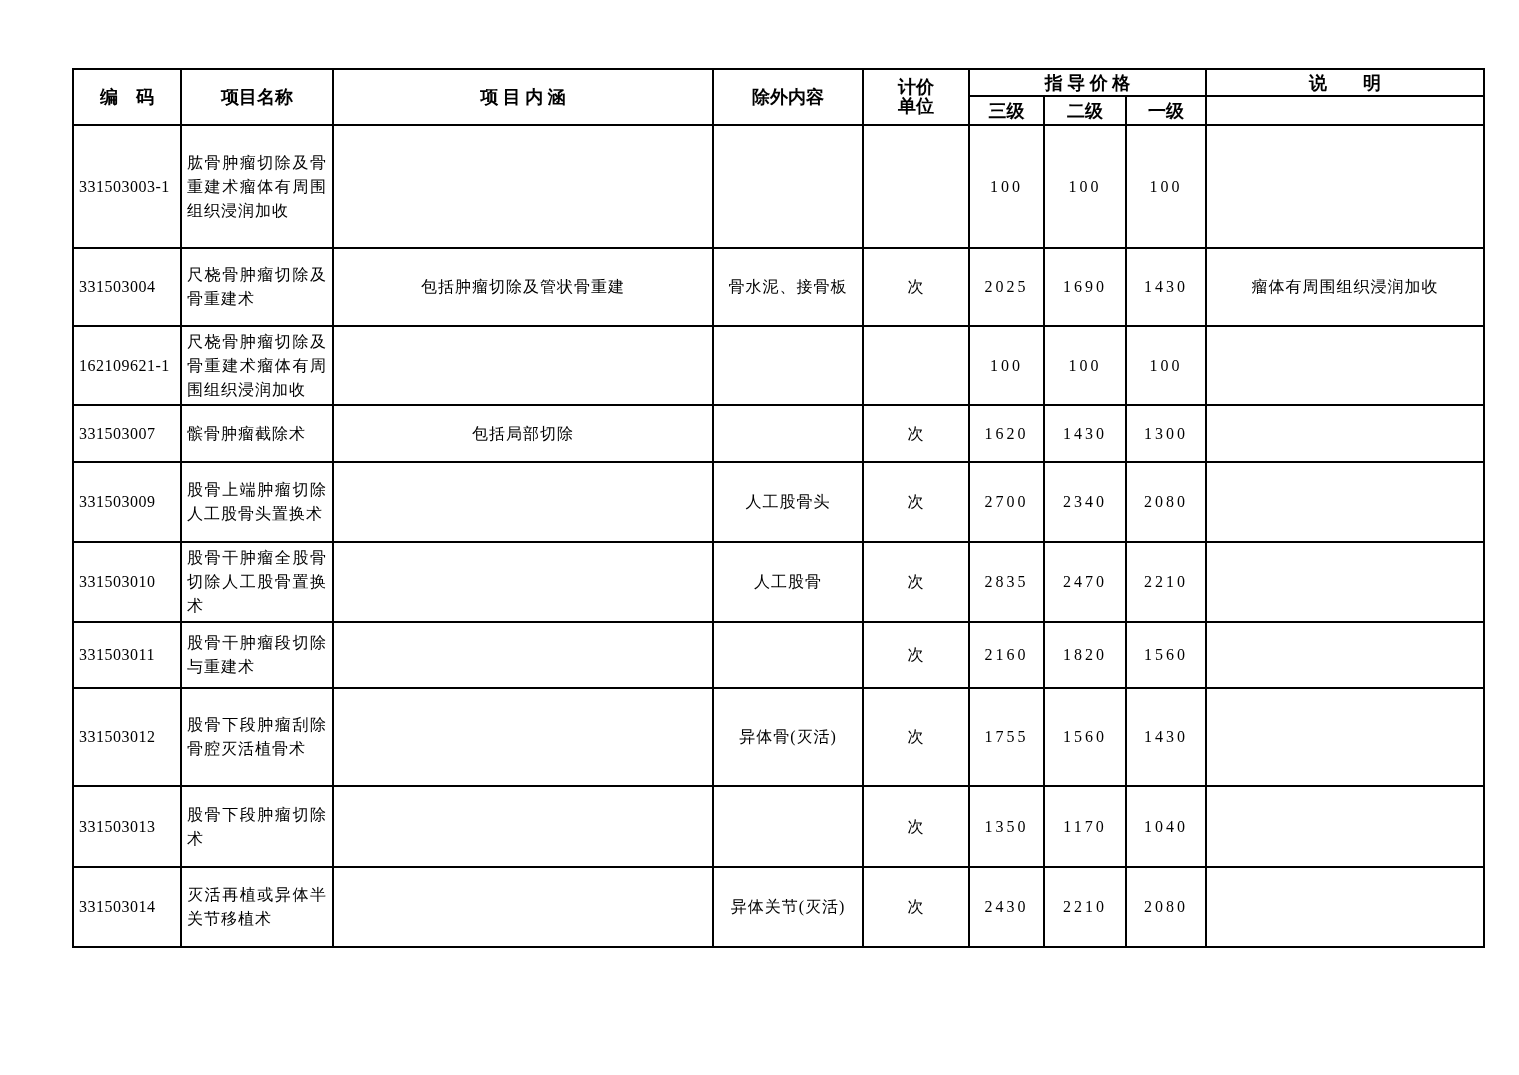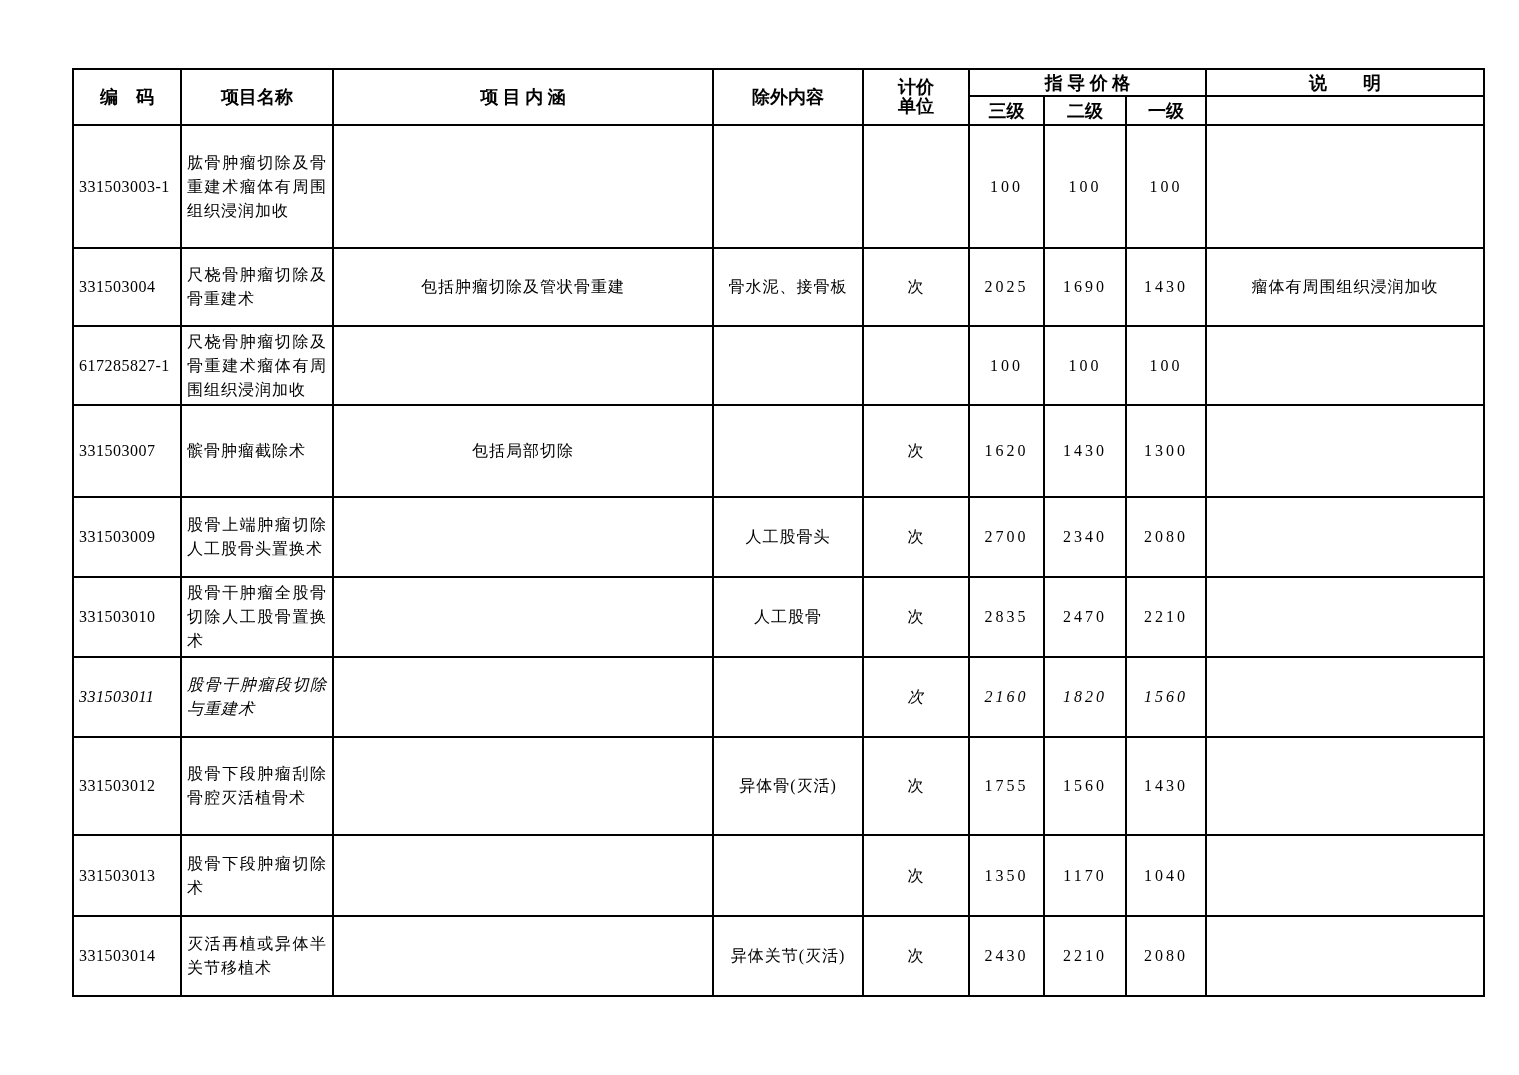--- a/index.html
+++ b/index.html
@@ -127,31 +127,31 @@
     <td class="c-name">尺桡骨肿瘤切除及骨重建术</td>
     <td class="c-content">包括肿瘤切除及管状骨重建</td>
     <td class="c-excluded">骨水泥、接骨板</td>
     <td class="c-unit">次</td>
     <td class="c-price">2025</td>
     <td class="c-price">1690</td>
     <td class="c-price">1430</td>
     <td class="c-note">瘤体有周围组织浸润加收</td>
   </tr>
         <tr style="height: 79px;">
-    <td class="c-code">617285827-1</td>
+    <td class="c-code">162109621-1</td>
     <td class="c-name">尺桡骨肿瘤切除及骨重建术瘤体有周围组织浸润加收</td>
     <td class="c-content"></td>
     <td class="c-excluded"></td>
     <td class="c-unit"></td>
     <td class="c-price">100</td>
     <td class="c-price">100</td>
     <td class="c-price">100</td>
     <td class="c-note"></td>
   </tr>
-        <tr style="height: 92px;">
+        <tr style="height: 57px;">
     <td class="c-code">331503007</td>
     <td class="c-name">髌骨肿瘤截除术</td>
     <td class="c-content">包括局部切除</td>
     <td class="c-excluded"></td>
     <td class="c-unit">次</td>
     <td class="c-price">1620</td>
     <td class="c-price">1430</td>
     <td class="c-price">1300</td>
     <td class="c-note"></td>
   </tr>
@@ -170,21 +170,21 @@
     <td class="c-code">331503010</td>
     <td class="c-name">股骨干肿瘤全股骨切除人工股骨置换术</td>
     <td class="c-content"></td>
     <td class="c-excluded">人工股骨</td>
     <td class="c-unit">次</td>
     <td class="c-price">2835</td>
     <td class="c-price">2470</td>
     <td class="c-price">2210</td>
     <td class="c-note"></td>
   </tr>
-        <tr style="height: 80px; font-style: italic;">
+        <tr style="height: 66px;">
     <td class="c-code">331503011</td>
     <td class="c-name">股骨干肿瘤段切除与重建术</td>
     <td class="c-content"></td>
     <td class="c-excluded"></td>
     <td class="c-unit">次</td>
     <td class="c-price">2160</td>
     <td class="c-price">1820</td>
     <td class="c-price">1560</td>
     <td class="c-note"></td>
   </tr>

